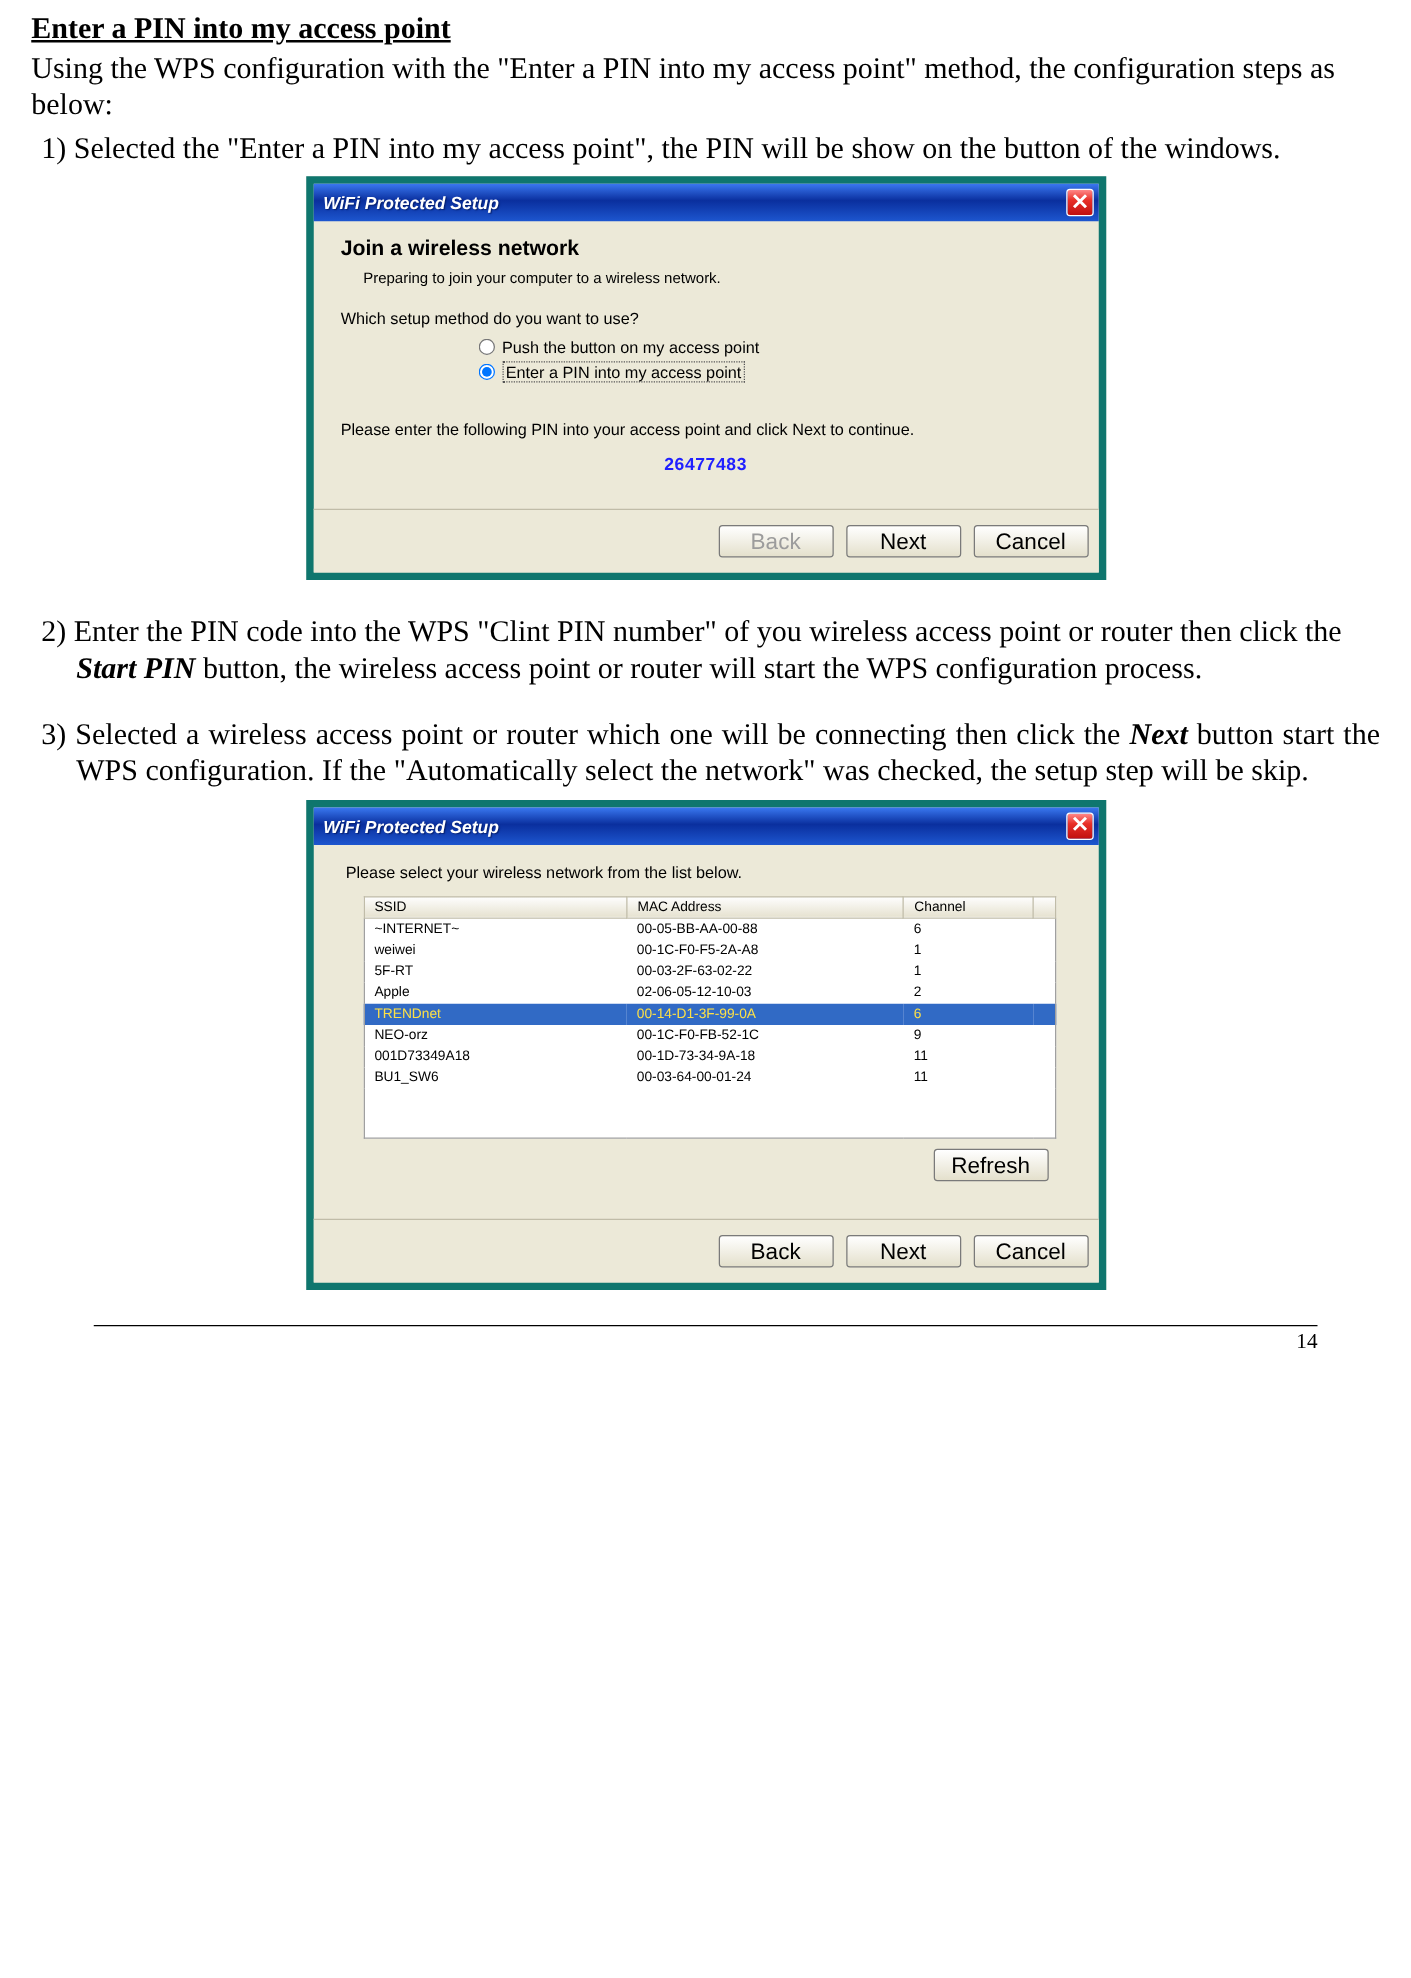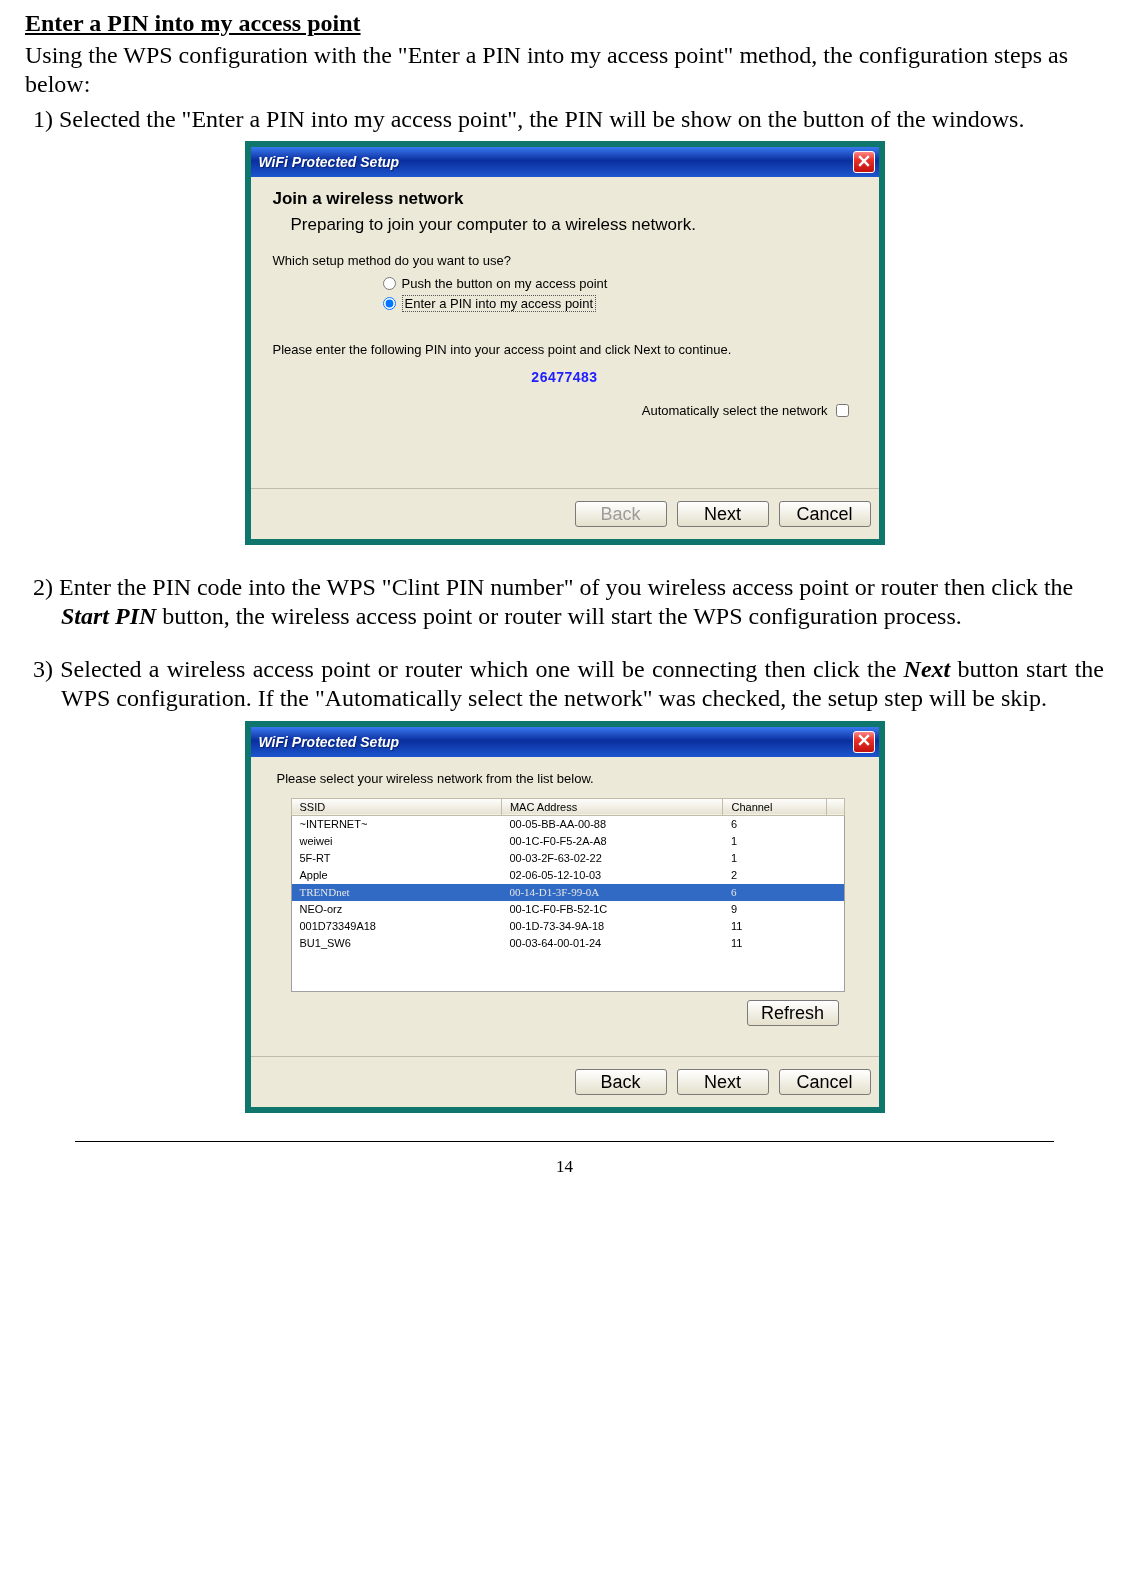--- a/index.html
+++ b/index.html
@@ -53,21 +53,21 @@
     border-radius: 3px;
     display: flex;
     align-items: center;
     justify-content: center;
     cursor: pointer;
   }
   .close-btn svg { width: 12px; height: 12px; }
 
   .dialog-body { padding: 12px 22px 10px 22px; }
   .join-title { font-weight: bold; font-size: 17px; margin-bottom: 6px; }
-  .sub { margin: 0 0 10px 18px; font-size: 17px; }
+  .sub { margin: 0 0 10px 18px; font-size: 12px; }
   .question { margin: 18px 0 8px 0; }
   .radio-group { margin-left: 110px; }
   .radio-row { margin: 4px 0; display: flex; align-items: center; gap: 6px; }
   .radio-row span.boxed { border: 1px dotted #555; padding: 0 2px; }
   .pin-instr { margin: 30px 0 12px 0; }
   .pin-value { color: #2020ff; font-weight: bold; text-align: center; font-size: 14px; letter-spacing: 0.5px; margin-bottom: 18px; }
   .auto-row { display:flex; justify-content:flex-end; align-items:center; gap:8px; margin: 0 8px 60px 0; }
 
   .btn-bar {
     border-top: 1px solid #c0bca8;
@@ -102,30 +102,30 @@
   .net-table th {
     background: linear-gradient(to bottom, #fefefe, #e6e2d0);
     border: 1px solid #c0bca8;
     text-align: left;
     padding: 2px 8px;
     font-weight: normal;
   }
   .net-table th:first-child { width: 38%; }
   .net-table th:nth-child(2) { width: 40%; }
   .net-table td { padding: 0 8px; border: none; line-height: 17px; }
-  .net-table tr.selected td { background: #316ac5; color: #e5e5e5; font-family: Liberation Serif, serif; }
+  .net-table tr.selected td { background: #316ac5; color: #fde047; }
   .table-scroll-bottom { height: 40px; }
   .refresh-row { display:flex; justify-content:flex-end; padding: 6px 18px 20px 0; }
 
   .page-footer {
     border-top: 1px solid #000;
     margin: 20px 50px 0 50px;
-    text-align: center;
+    text-align: right;
     font-size: 17px;
-    padding-top: 15px;
+    padding-top: 2px;
   }
 
   .spacer { height: 18px; }
 </style>
 </head>
 <body>
 
 <div class="heading">Enter a PIN into my access point</div>
 
 <div class="intro">Using the WPS configuration with the "Enter a PIN into my access point" method, the configuration steps as below:</div>
@@ -157,24 +157,20 @@
         <input type="radio" name="r1" style="">
         <span>Push the button on my access point</span>
       </div>
       <div class="radio-row">
         <input type="radio" name="r1" checked="" style="">
         <span class="boxed">Enter a PIN into my access point</span>
       </div>
     </div>
     <div class="pin-instr">Please enter the following PIN into your access point and click Next to continue.</div>
     <div class="pin-value">26477483</div>
-    <div class="auto-row">
-      <span>Automatically select the network</span>
-      <input type="checkbox" style="">
-    </div>
   </div>
   <div class="btn-bar">
     <div class="win-btn disabled">Back</div>
     <div class="win-btn">Next</div>
     <div class="win-btn">Cancel</div>
   </div>
 </div>
 
 <div class="step">
   <div class="step-content">

